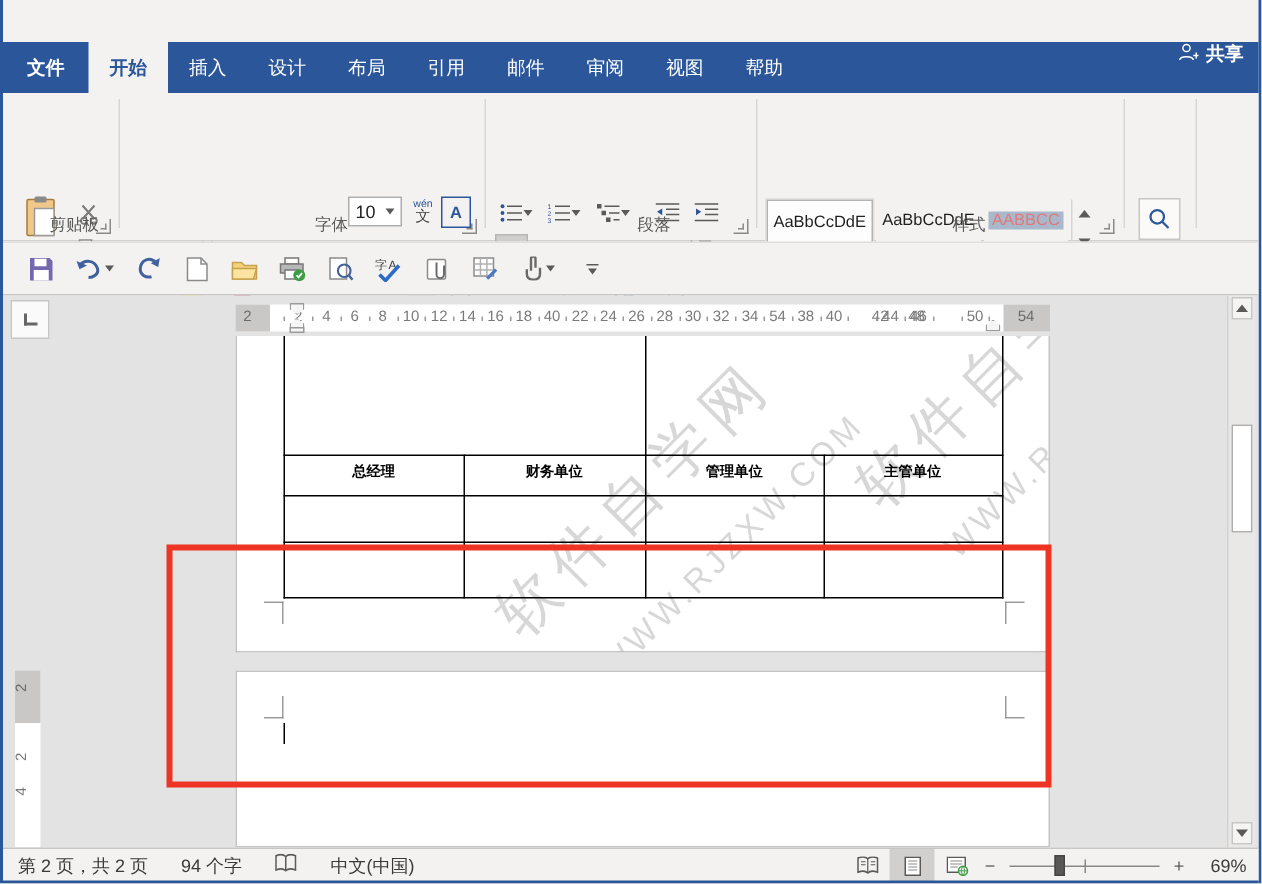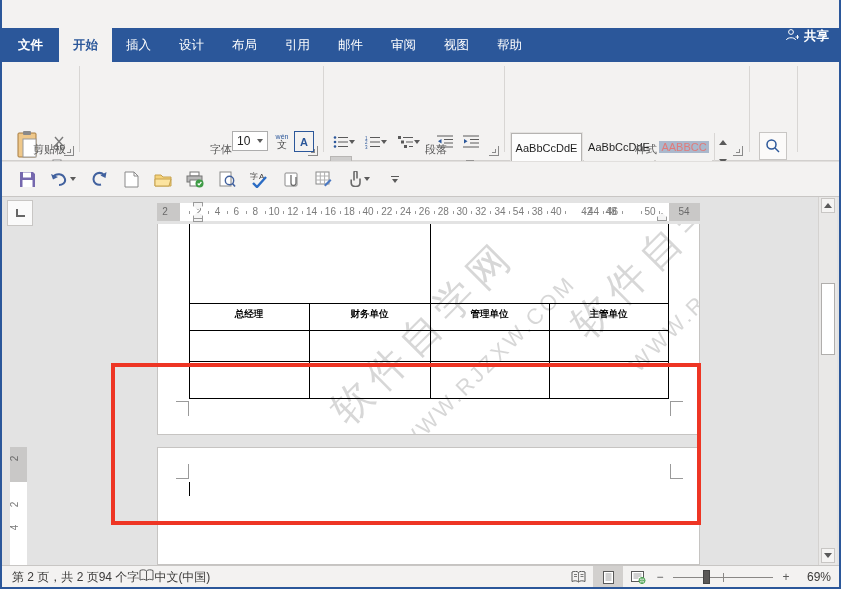--- a/index.html
+++ b/index.html
@@ -113,21 +113,21 @@
   .redrect { position:absolute; left:109px; top:166px; width:590px; height:162px; border:4px solid #ee3524; }
 
   .vscroll { position:absolute; right:2px; top:0; width:19px; height:368px; background:#e9e8e7; border-left:1px solid #d4d2d0; }
   .vscroll .arrow { position:absolute; left:2px; width:14px; height:15px; background:#f5f4f3; border:1px solid #c8c6c4;
                     display:flex; align-items:center; justify-content:center; }
   .vscroll .thumb { position:absolute; left:2px; top:86px; width:14px; height:72px; background:#fff; border:1px solid #b0aeac; }
 
   
   .statusbar { position:absolute; left:0; top:565px; width:100%; height:22px; background:#f3f2f1;
                border-top:1px solid #c8c6c4; font-size:12px; color:#3b3a39; }
-  .statusbar .left { position:absolute; left:10px; top:0; height:22px; display:flex; align-items:center; }
+  .statusbar .left { position:absolute; left:10px; top:0; height:22px; display:flex; align-items:center; gap:22px; }
   .statusbar .right { position:absolute; right:8px; top:0; height:22px; display:flex; align-items:center; }
   .viewbtn { width:30px; height:22px; display:flex; align-items:center; justify-content:center; }
   .viewbtn.active { background:#d2d0ce; }
   .zoomtrack { position:relative; width:100px; height:22px; margin:0 6px; }
   .zoomtrack .line { position:absolute; left:0; top:11px; width:100px; height:1px; background:#8a8886; }
   .zoomtrack .mid { position:absolute; left:50px; top:7px; width:1px; height:9px; background:#8a8886; }
   .zoomtrack .knob { position:absolute; left:30px; top:4px; width:7px; height:14px; background:#5a5857; border:1px solid #444; }
   .bottomedge { position:absolute; left:0; top:587px; width:100%; height:2px; background:#2b579a; }
 
   .mini { font-size:10px; }

